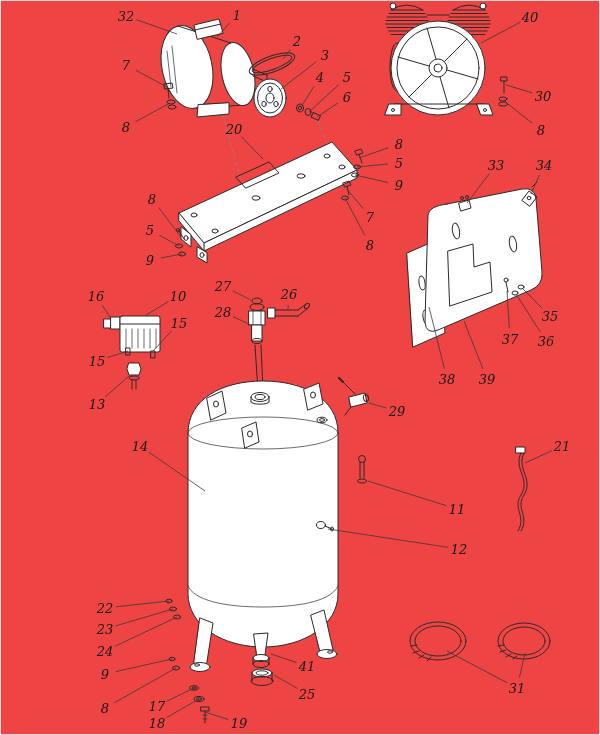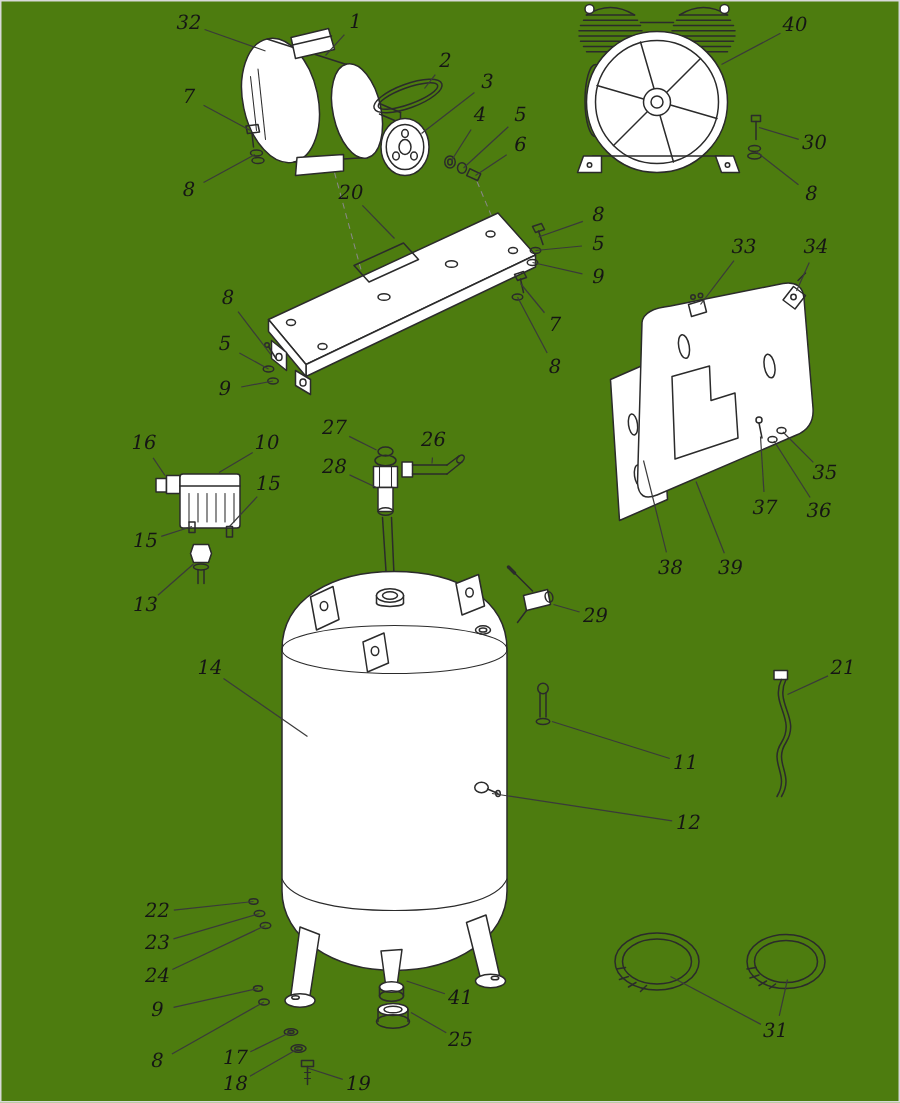--- a/index.html
+++ b/index.html
@@ -1,18 +1,18 @@
 <!DOCTYPE html>
 <html style="--line-color: #2b2b2b; --leader-color: #3a3a3a; --label-color: #151515; --label-size: 13px;"><head>
 <meta charset="utf-8">
 <title>Diagram</title>
 <style>
   html,body{margin:0;padding:0;background:#ffffff;}
   .stage{
-    position:relative;width:600px;height:735px;background:#4d7c0f;
+    position:relative;width:600px;height:735px;background:#ef4444;
     box-sizing:border-box;border:1px solid #d9d9d9;overflow:hidden;
     font-family:"DejaVu Serif","Liberation Serif",serif;
   }
   svg.diagram{position:absolute;left:0;top:0;}
   .ln{stroke:var(--line-color,#2b2b2b);stroke-width:1;fill:none;stroke-linecap:round;stroke-linejoin:round;}
   .fw{fill:#ffffff;}
   .thin{stroke-width:.7;}
   .dash{stroke:#888;stroke-width:.7;stroke-dasharray:4 3;}
   .leader{stroke:var(--leader-color,#3a3a3a);stroke-width:.8;fill:none;}
   text.callout{

